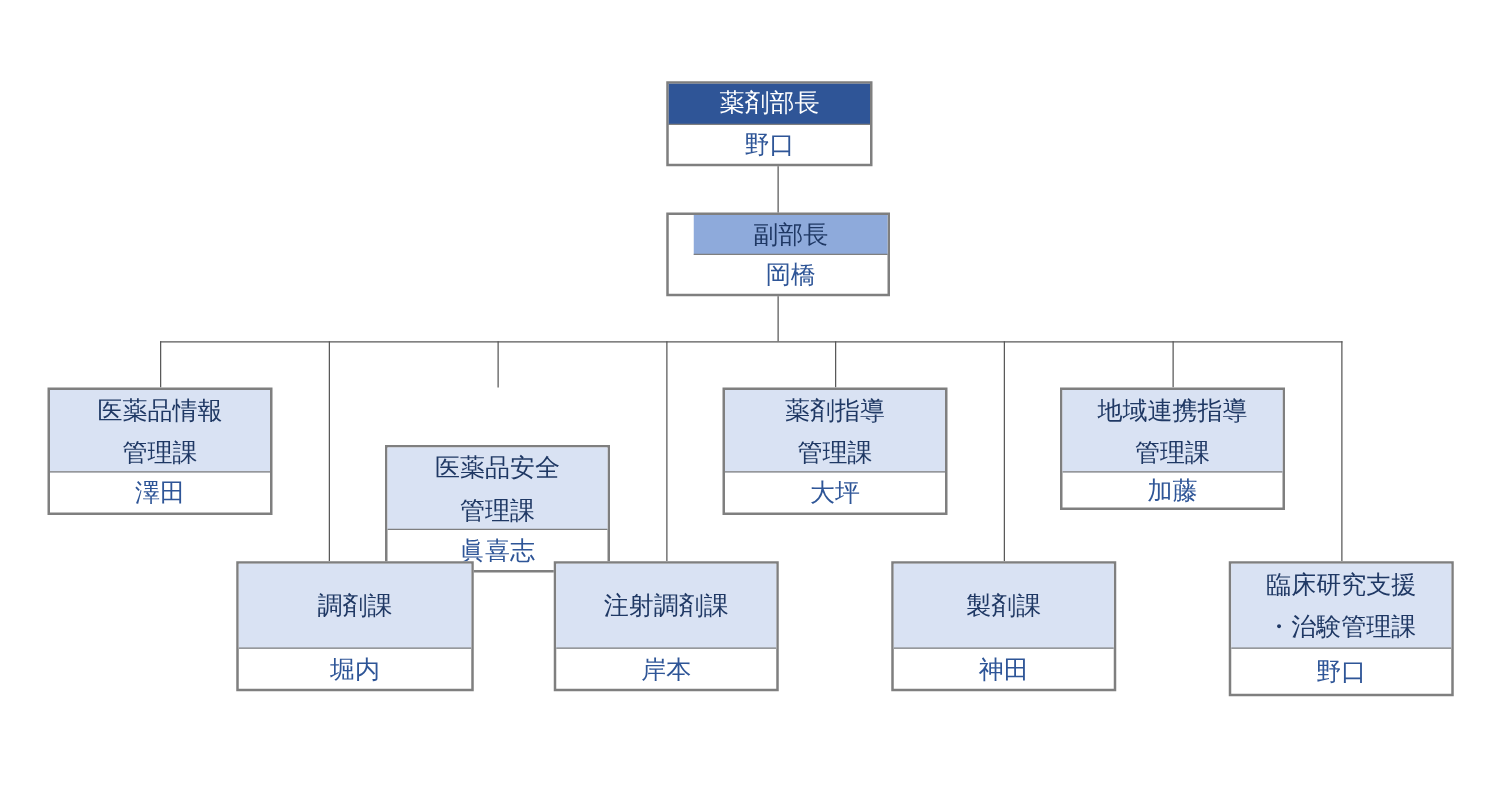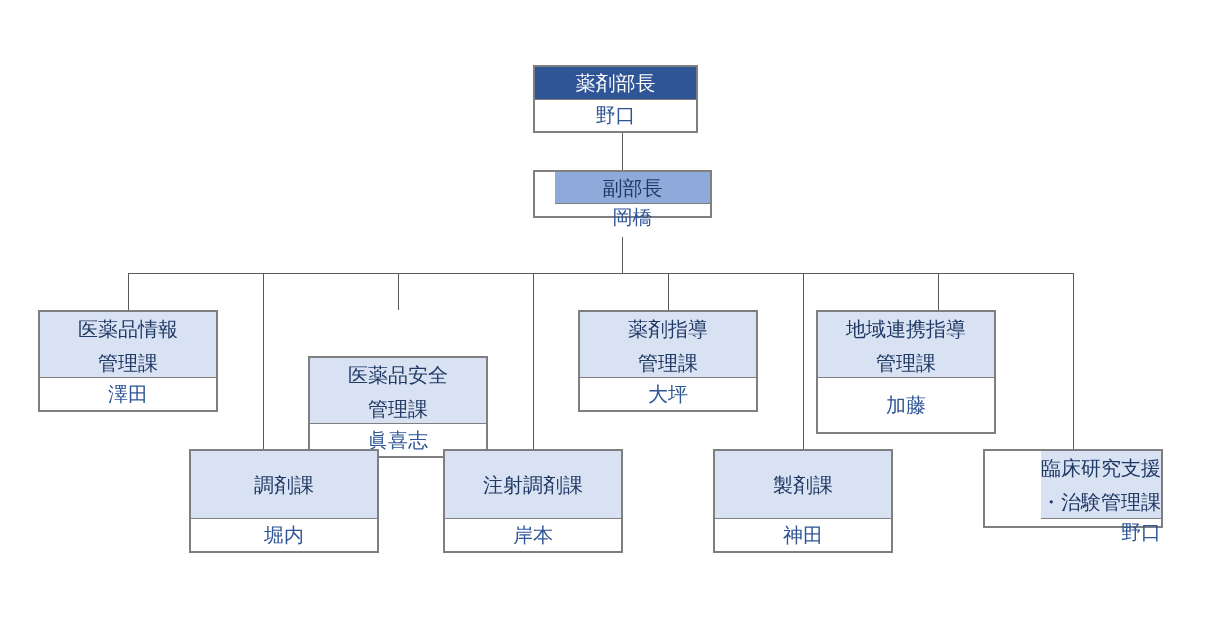--- a/index.html
+++ b/index.html
@@ -60,21 +60,21 @@
 
 <div class="canvas">
 
   <div class="box lvl1" style="left:533px; top:65px; width:165px; height:68px;">
     <div class="hdr">
       <div>薬剤部長</div>
     </div>
     <div class="nm">野口</div>
   </div>
 
-  <div class="box lvl2" style="left:533px; top:170px; width:179px; height:48px;padding-left:20px;">
+  <div class="box lvl2" style="left:533px; top:170px; width:179px; height:67px;padding-left:20px;">
     <div class="hdr">
       <div>副部長</div>
     </div>
     <div class="nm">岡橋</div>
   </div>
 
   <div class="line vline" style="left:622px; top:133px; height:37px;"></div>
   <div class="line vline" style="left:622px; top:237px; height:36px;"></div>
   <div class="line hline" style="left:128px; top:273px; width:946px;"></div>
   <div class="line vline" style="left:128px;  top:273px; height:37px;"></div>
@@ -103,21 +103,21 @@
   </div>
 
   <div class="box lvl3 r3" style="left:578px; top:310px; width:180px; height:102px;">
     <div class="hdr">
       <div>薬剤指導</div>
       <div>管理課</div>
     </div>
     <div class="nm">大坪</div>
   </div>
 
-  <div class="box lvl3 r3" style="left:816px; top:310px; width:180px; height:124px;">
+  <div class="box lvl3 r3" style="left:848px; top:310px; width:180px; height:98px;">
     <div class="hdr">
       <div>地域連携指導</div>
       <div>管理課</div>
     </div>
     <div class="nm">加藤</div>
   </div>
 
   <div class="box lvl3 r4" style="left:189px; top:449px; width:190px; height:104px;">
     <div class="hdr">
       <div>調剤課</div>
@@ -135,21 +135,21 @@
   </div>
 
   <div class="box lvl3 r4" style="left:443px; top:449px; width:180px; height:104px;">
     <div class="hdr">
       <div>注射調剤課</div>
       <div></div>
     </div>
     <div class="nm">岸本</div>
   </div>
 
-  <div class="box lvl3 r4" style="left:983px; top:449px; width:180px; height:79px;align-items:flex-end;">
+  <div class="box lvl3 r4" style="left:983px; top:449px; width:180px; height:108px;">
     <div class="hdr">
       <div>臨床研究支援</div>
       <div>・治験管理課</div>
     </div>
     <div class="nm">野口</div>
   </div>
 
 </div>
 
 </body></html>

